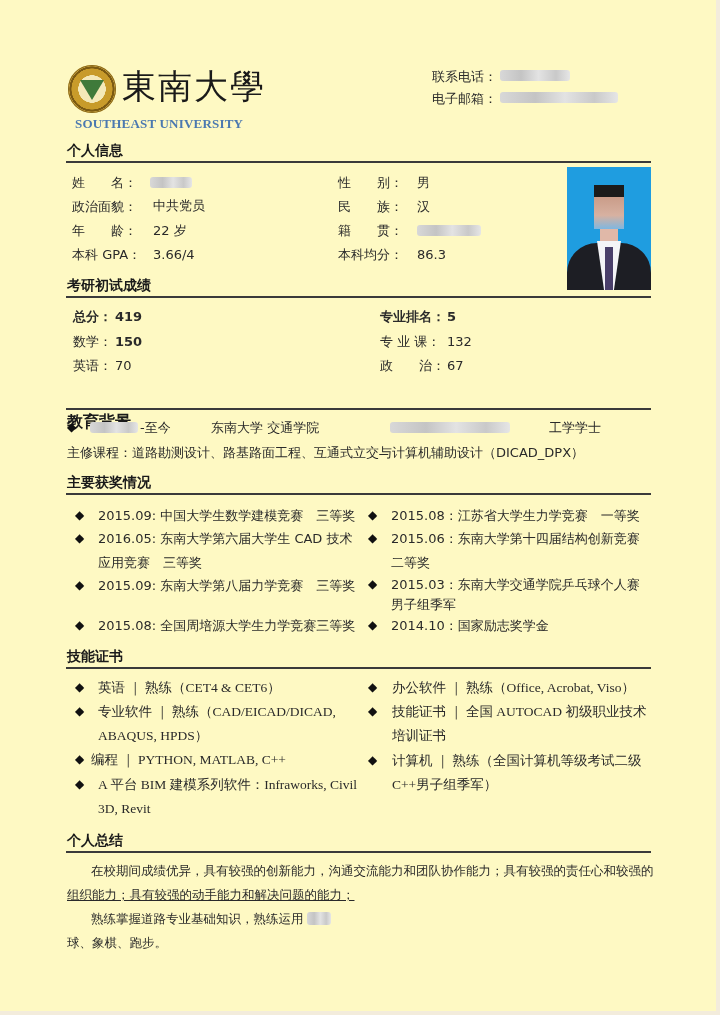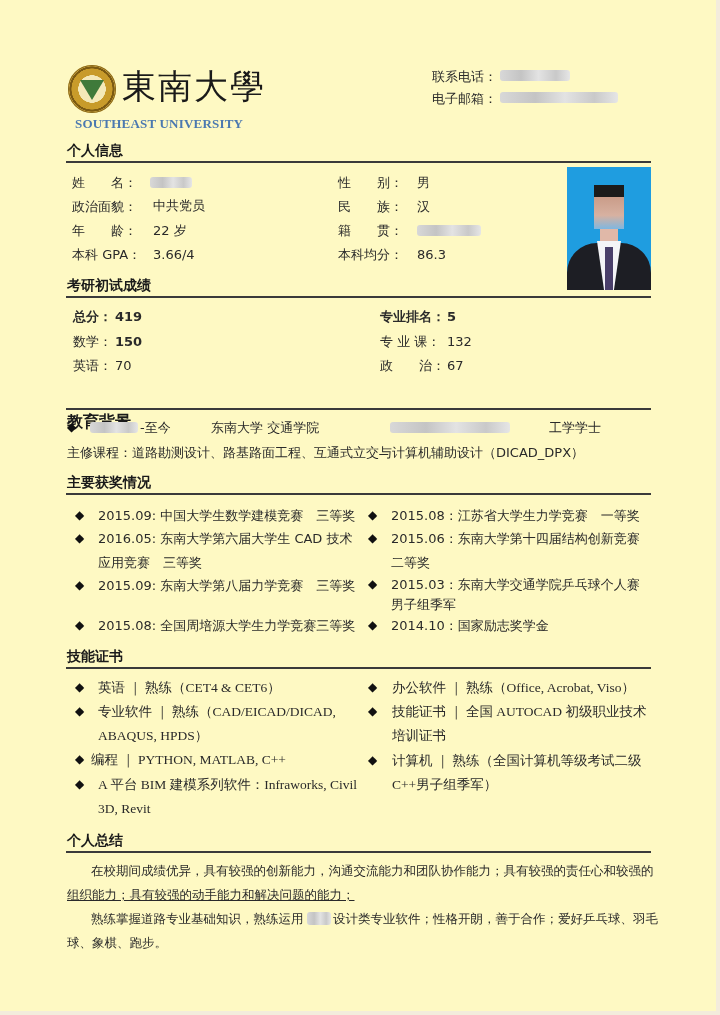--- a/index.html
+++ b/index.html
@@ -188,16 +188,15 @@
     <span class="abs t serif" style="left:392px;top:777px;">C++男子组季军）</span>
   </div>
 
   <div class="abs sec-title" style="left:67px;top:832px;">个人总结</div>
   <div class="rule" style="left:66px;top:851px;width:585px;"></div>
 
   <span class="abs t" style="left:91px;top:863px;font-size:12.5px;">在校期间成绩优异，具有较强的创新能力，沟通交流能力和团队协作能力；具有较强的责任心和较强的</span>
   <span class="abs t" style="left:67px;top:887px;font-size:12.5px;text-decoration:underline;">组织能力；具有较强的动手能力和解决问题的能力；</span>
   <span class="abs t" style="left:91px;top:911px;font-size:12.5px;">熟练掌握道路专业基础知识，熟练运用</span>
   <span class="abs blur" style="left:307px;top:912px;width:24px;height:13px;"></span>
-  <span class="abs t" style="left:333px;top:911px;font-size:12.5px;">设计类专业软件；性格开朗，善于合作；爱好乒乓球、羽毛</span>
   <span class="abs t" style="left:67px;top:935px;font-size:12.5px;">球、象棋、跑步。</span>
 
 </div>
 
 </body></html>

